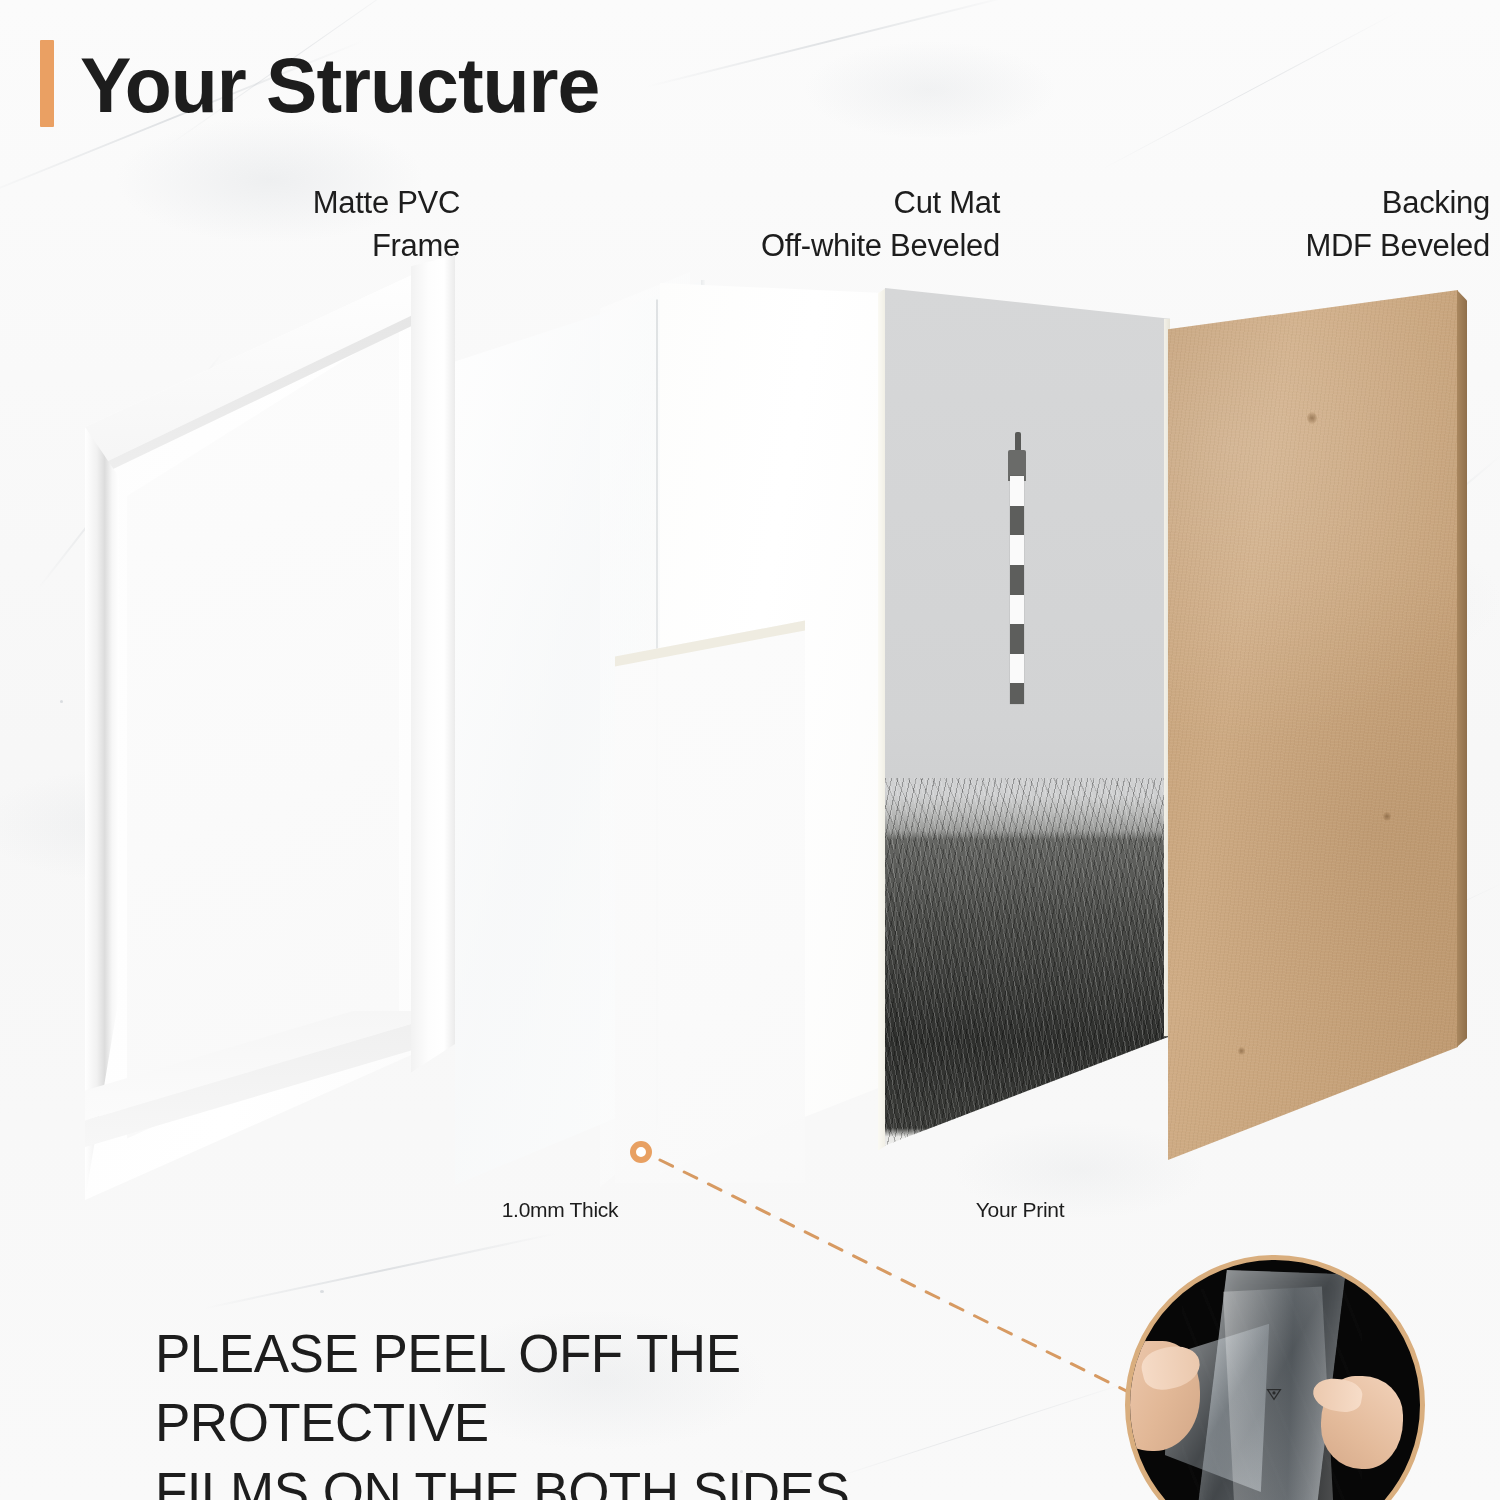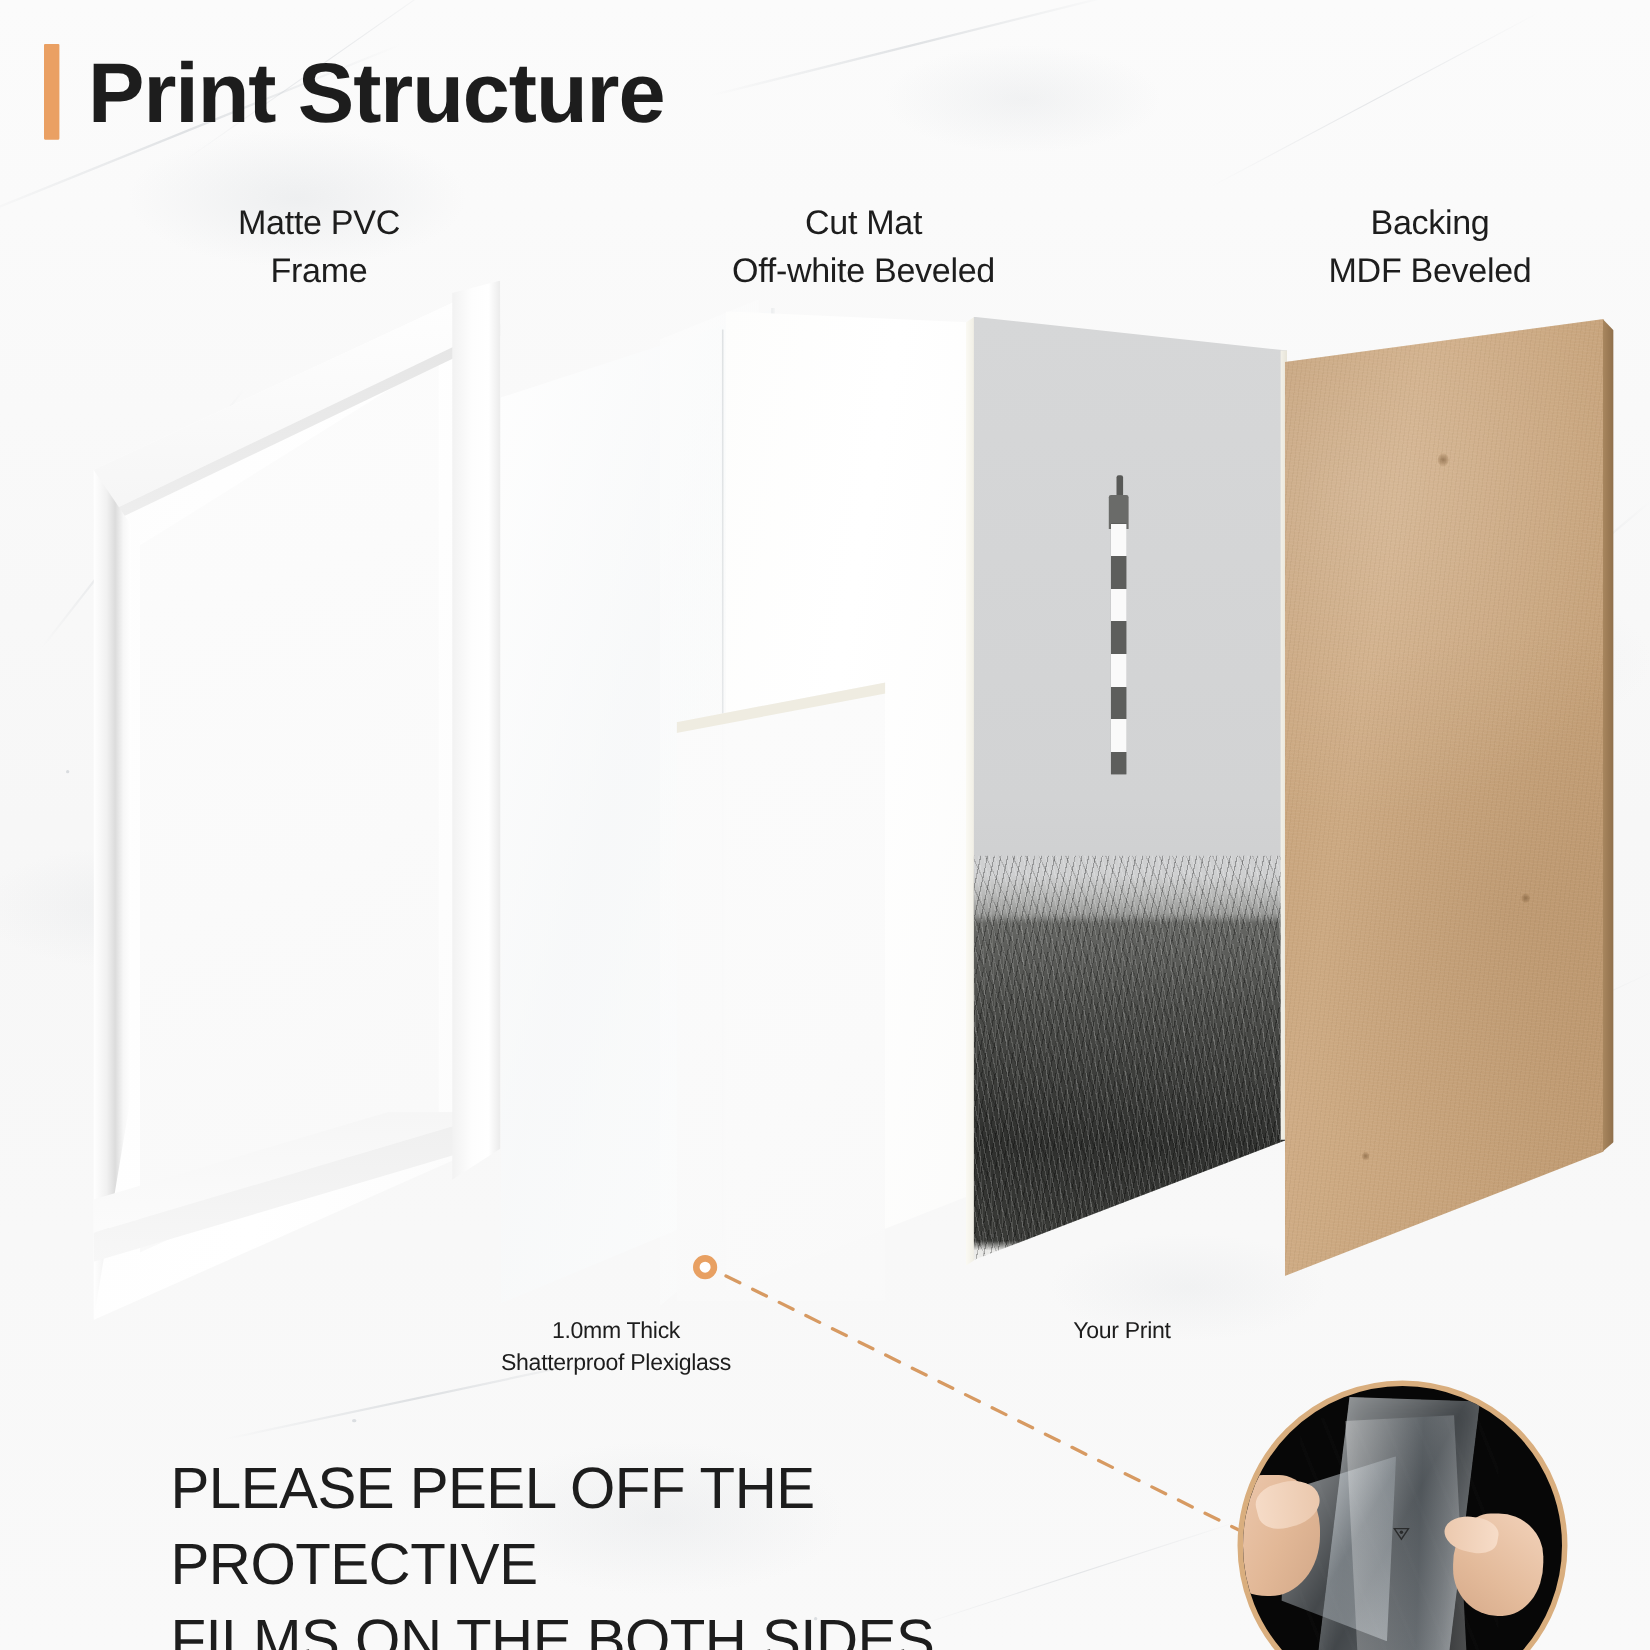--- a/index.html
+++ b/index.html
@@ -43,21 +43,21 @@
   }
   #accent-bar { width:14px; background:#eaa063; border-radius:1px; }
   #page-title {
     font-size:77px; font-weight:bold; color:#1d1d1d;
     letter-spacing:-1px; line-height:1.08;
     padding-top:4px; white-space:nowrap;
   }
 
   
   .top-label {
-    position:absolute; text-align:center;
+    position:absolute; text-align:right;
     font-size:31px; color:#1d1d1d; line-height:1.38;
     font-weight:400; letter-spacing:-.3px;
   }
   #lbl-frame   { left:120px;  top:182px; width:340px; }
   #lbl-mat     { left:570px;  top:182px; width:430px; }
   #lbl-backing { left:1110px; top:182px; width:380px; }
 
   
   .bot-label {
     position:absolute; text-align:center;
@@ -352,21 +352,21 @@
   <div class="vein b" style="left:1240px; top:940px;  width:280px; transform:rotate(-25deg);"></div>
   <div class="vein" style="left:200px;  top:1270px; width:360px; transform:rotate(-12deg);"></div>
   <div class="vein b" style="left:820px;  top:1430px; width:320px; transform:rotate(-18deg);"></div>
   <div class="speck" style="left:60px;  top:700px;  width:3px; height:3px;"></div>
   <div class="speck" style="left:320px; top:1290px; width:4px; height:3px;"></div>
   <div class="speck" style="left:1380px;top:300px;  width:3px; height:4px;"></div>
   <div class="speck" style="left:740px; top:1470px; width:3px; height:3px;"></div>
 
   <div id="title-wrap">
     <div id="accent-bar"></div>
-    <div id="page-title">Print Structure</div>
+    <div id="page-title">Your Structure</div>
   </div>
 
   <div class="top-label" id="lbl-frame">
     <div>Matte PVC</div>
     <div>Frame</div>
   </div>
   <div class="top-label" id="lbl-mat">
     <div>Cut Mat</div>
     <div>Off-white Beveled</div>
   </div>
@@ -421,21 +421,20 @@
       <div class="mdf-grain"></div>
       <div class="mdf-knot" style="left:48%; top:14%; width:10px; height:12px;"></div>
       <div class="mdf-knot" style="left:74%; top:60%; width:8px;  height:9px;"></div>
       <div class="mdf-knot" style="left:24%; top:87%; width:7px;  height:8px;"></div>
       <div class="mdf-side"></div>
     </div>
   </div>
 
   <div class="bot-label" id="lbl-plexi">
     <div>1.0mm Thick</div>
-    <div>Shatterproof Plexiglass</div>
   </div>
   <div class="bot-label" id="lbl-print">
     <div>Your Print</div>
   </div>
 
   <svg id="leader-line">
     <line x1="660" y1="1160" x2="1185" y2="1420" stroke="#d79a62" stroke-width="3" stroke-dasharray="14 13" stroke-linecap="round"></line>
   </svg>
   <div id="marker-dot"></div>
 

